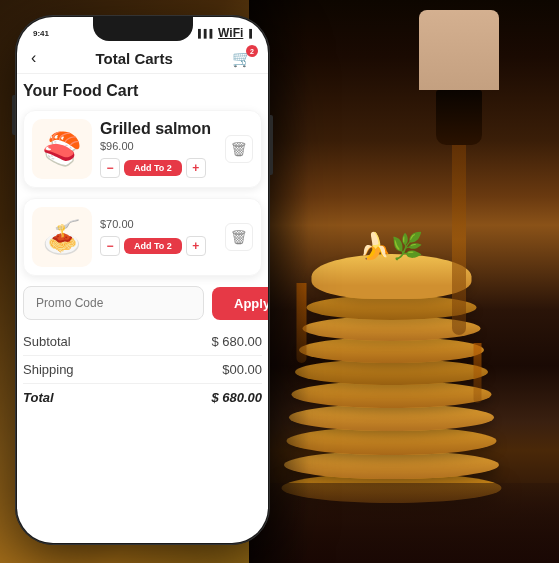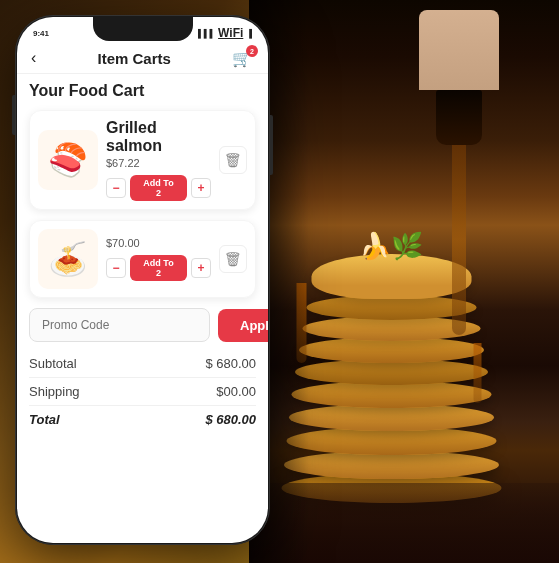--- a/index.html
+++ b/index.html
@@ -111,21 +111,21 @@
       font-size: 7px;
       color: #fff;
       display: flex;
       align-items: center;
       justify-content: center;
       font-weight: 700;
     }
 
     
     .content {
-      padding: 8px 12px;
+      padding: 8px 6px;
       overflow-y: auto;
       height: calc(100% - 80px);
     }
 
     .section-title {
       font-size: 16px;
       font-weight: 700;
       color: #222;
       margin-bottom: 10px;
     }
@@ -359,37 +359,37 @@
         <span style="font-size:8px;font-weight:700;">9:41</span>
         <div style="display:flex;gap:3px;align-items:center;">
           <span style="font-size:8px;">▌▌▌</span>
           <span style="font-size:12px;text-decoration:underline;">WiFi</span>
           <span style="font-size:8px;">▐</span>
         </div>
       </div>
 
       <div class="app-header">
         <span class="header-back">‹</span>
-        <span class="header-title">Item Carts</span>
+        <span class="header-title">Total Carts</span>
         <div class="header-cart-icon" style="position:relative;">
           <span style="font-size:16px;">🛒</span>
           <div class="cart-badge">2</div>
         </div>
       </div>
 
       <div class="content">
         <div class="section-title">Your Food Cart</div>
 
         <div class="cart-item">
           <div class="item-image-wrap">
             <span class="food-emoji">🍣</span>
           </div>
           <div class="item-details">
             <div class="item-name">Grilled salmon</div>
-            <div class="item-price">$67.22</div>
+            <div class="item-price">$96.00</div>
             <div class="item-controls">
               <button class="qty-btn">−</button>
               <button class="add-to-btn">Add To 2</button>
               <button class="qty-btn">+</button>
             </div>
           </div>
           <button class="delete-btn">
             <span>🗑</span>
           </button>
         </div>

